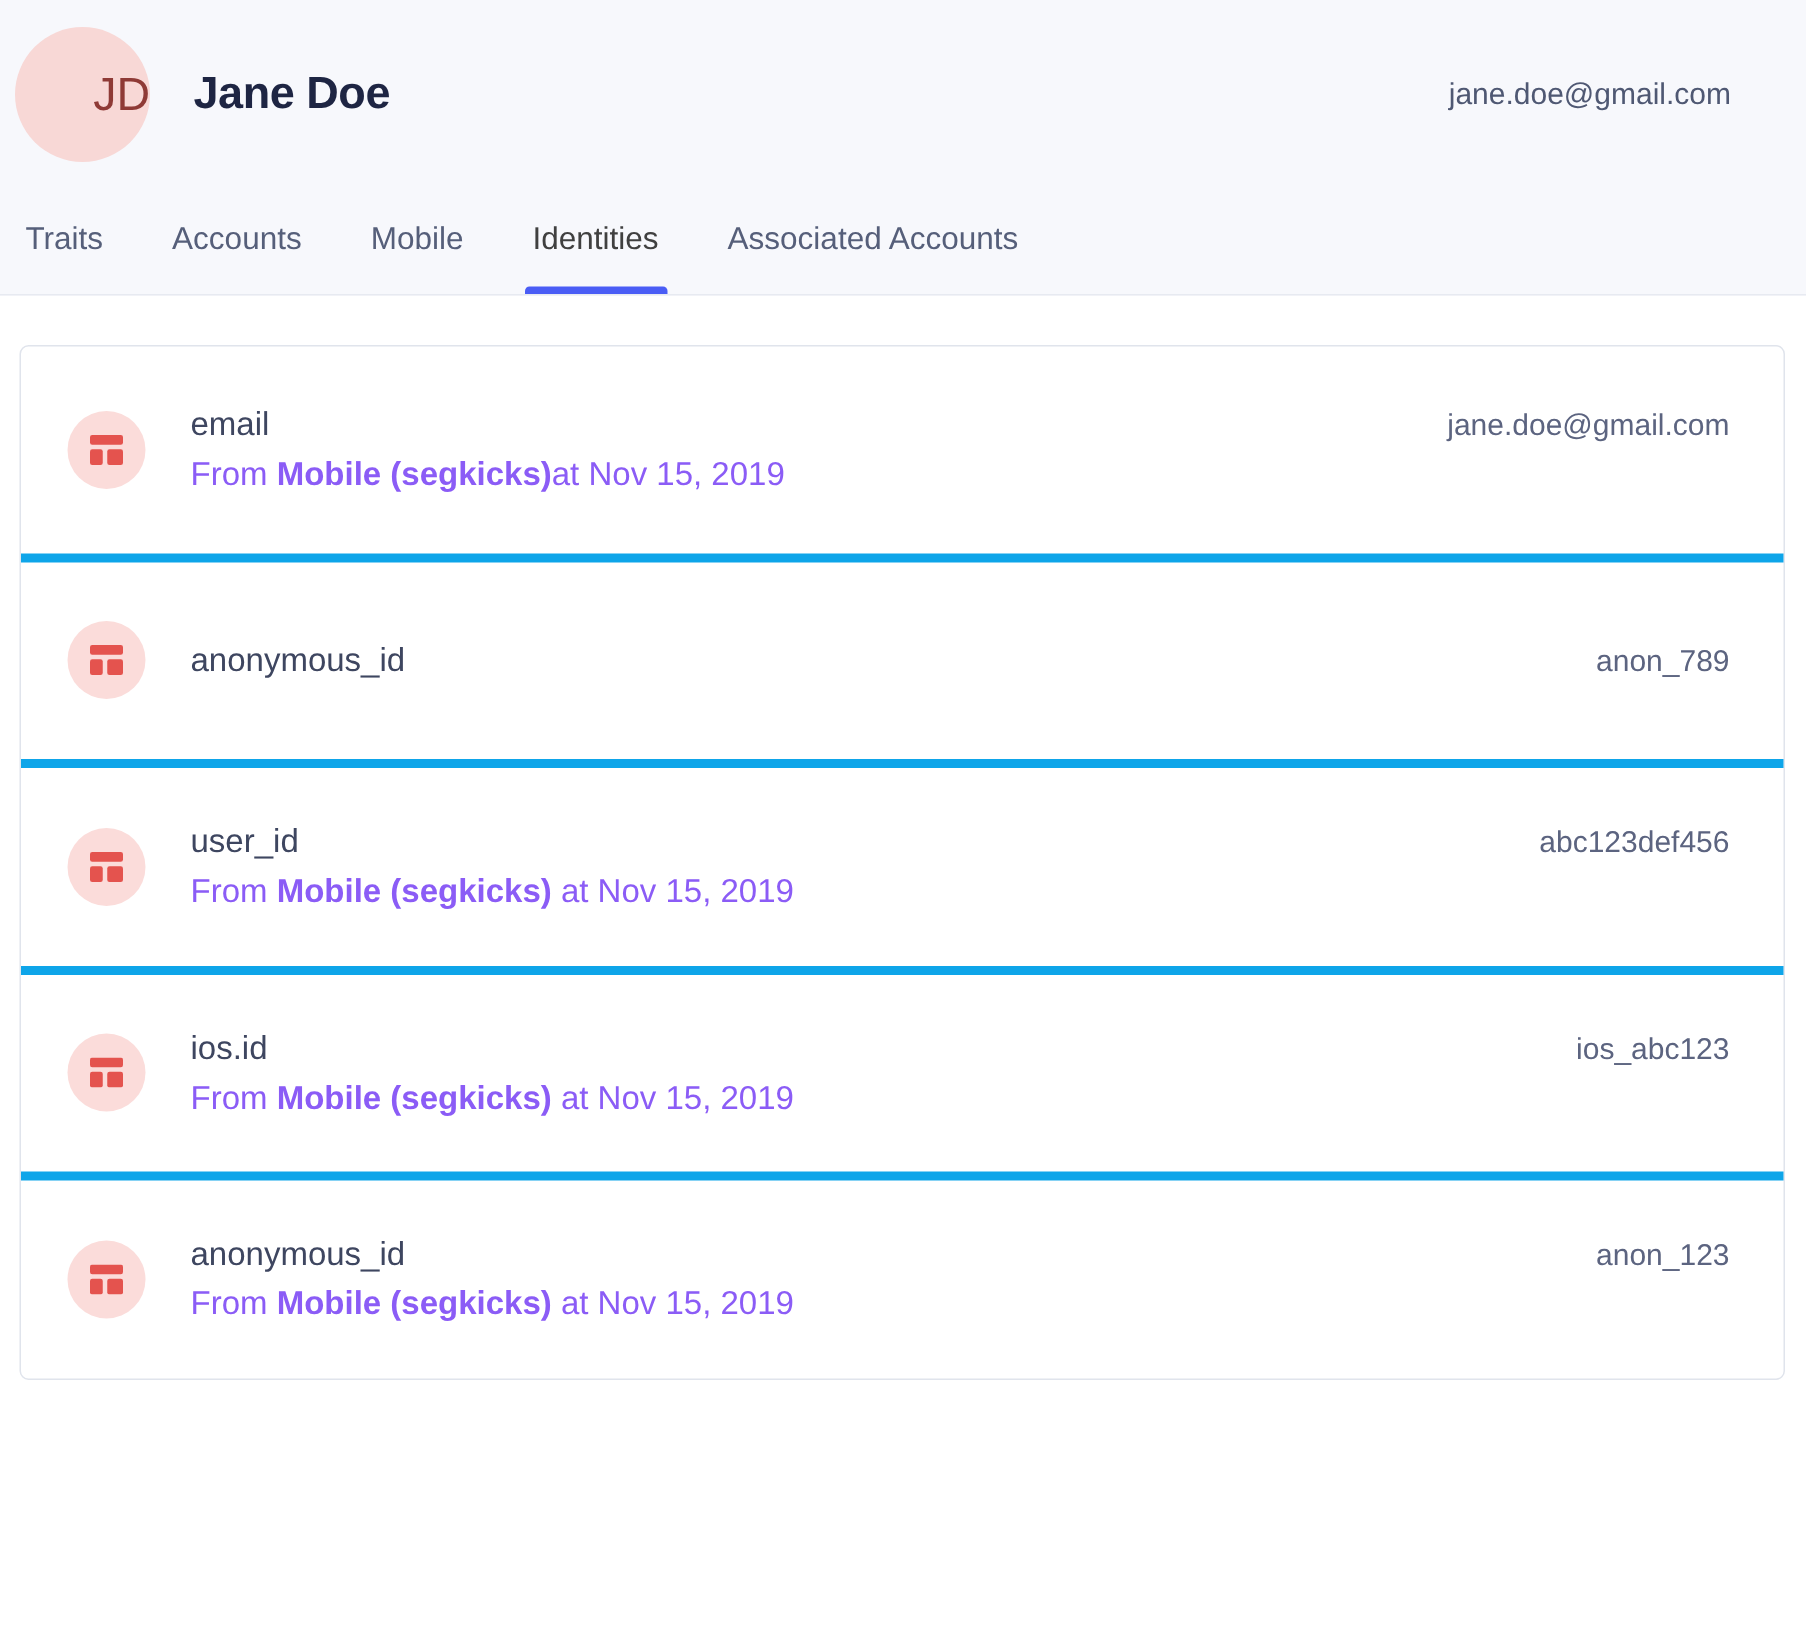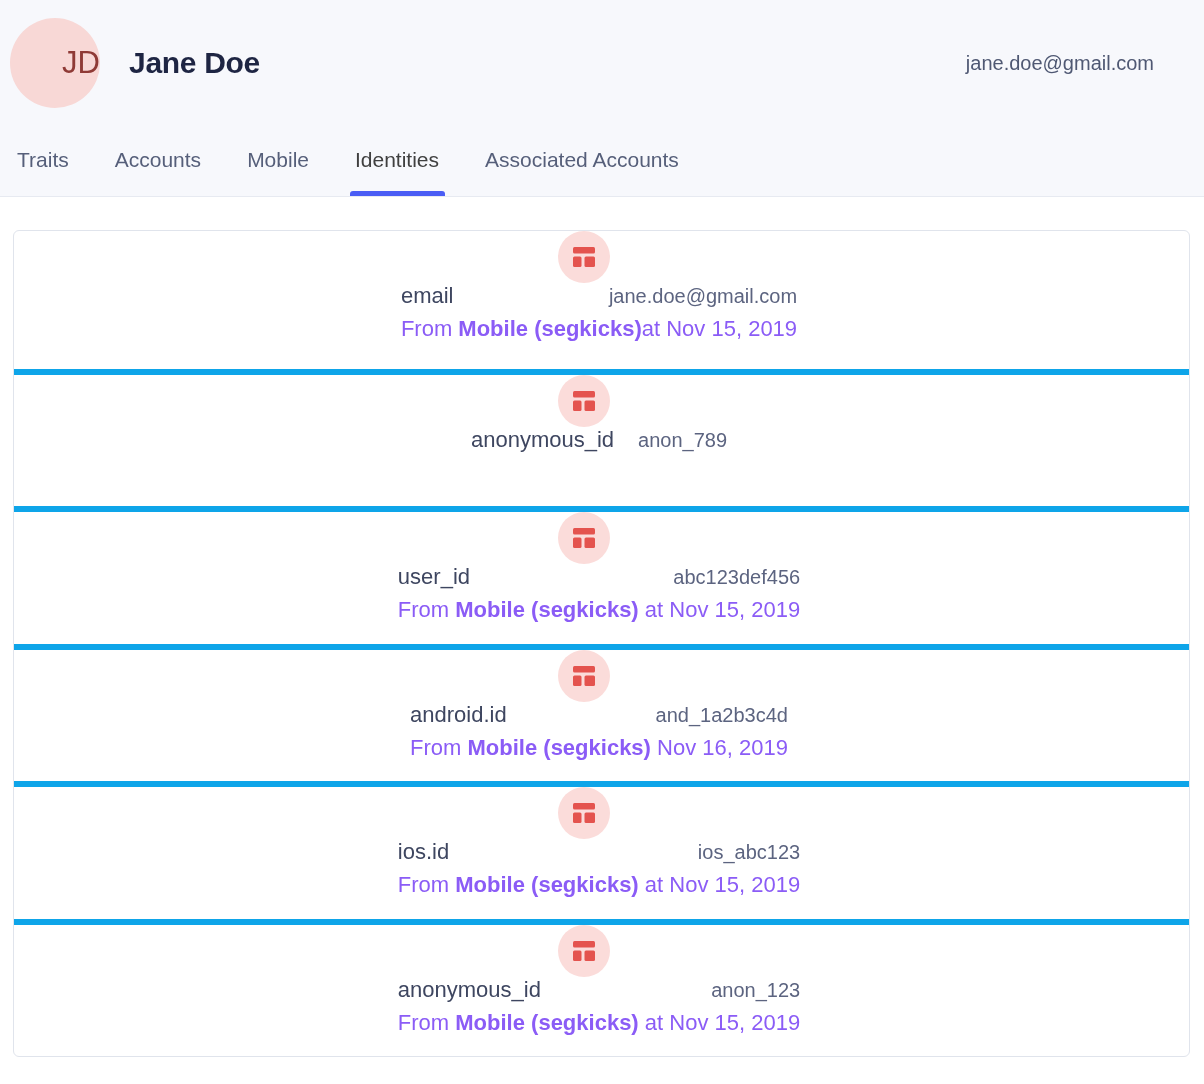--- a/index.html
+++ b/index.html
@@ -74,21 +74,20 @@
     margin: 33px 14px 0 13px;
     background: #ffffff;
     border: 1px solid #e0e4ec;
     border-radius: 6px;
   }
   .row {
     display: flex;
     align-items: center;
     height: 137.5px;
     padding: 0 36px 0 31px;
-    flex-direction: column;
   }
   .row + .row { border-top: 6px solid #0ea5e9; }
   .icon-circle {
     width: 52px; height: 52px;
     border-radius: 50%;
     background: #fbdcda;
     display: flex; align-items: center; justify-content: center;
     flex: 0 0 auto;
     margin-right: 30px;
   }
@@ -182,36 +181,20 @@
       </div>
     <div class="row-text">
       <div class="title-line">
           <div class="row-title">user_id</div>
           <div class="row-value">abc123def456</div>
         </div>
       <div class="row-sub"><span>From </span><span class="src">Mobile (segkicks)</span><span> at Nov 15, 2019</span></div>
     </div>
   </div>
 
-  <div class="row">
-    <div class="icon-circle">
-        <svg width="22" height="20" viewBox="0 0 22 20">
-          <rect x="0" y="0" width="22" height="6.5" rx="1.5"></rect>
-          <rect x="0" y="9.5" width="8.5" height="10.5" rx="1.5"></rect>
-          <rect x="11.5" y="9.5" width="10.5" height="10.5" rx="1.5"></rect>
-        </svg>
-      </div>
-    <div class="row-text">
-      <div class="title-line">
-          <div class="row-title">android.id</div>
-          <div class="row-value">and_1a2b3c4d</div>
-        </div>
-      <div class="row-sub"><span>From </span><span class="src">Mobile (segkicks)</span><span> Nov 16, 2019</span></div>
-    </div>
-  </div>
 
   <div class="row">
     <div class="icon-circle">
         <svg width="22" height="20" viewBox="0 0 22 20">
           <rect x="0" y="0" width="22" height="6.5" rx="1.5"></rect>
           <rect x="0" y="9.5" width="8.5" height="10.5" rx="1.5"></rect>
           <rect x="11.5" y="9.5" width="10.5" height="10.5" rx="1.5"></rect>
         </svg>
       </div>
     <div class="row-text">

